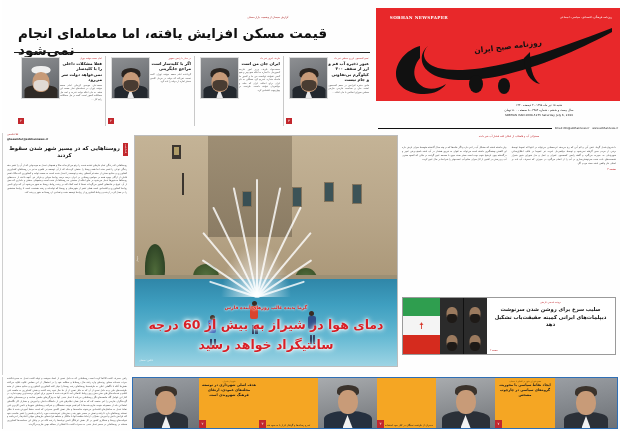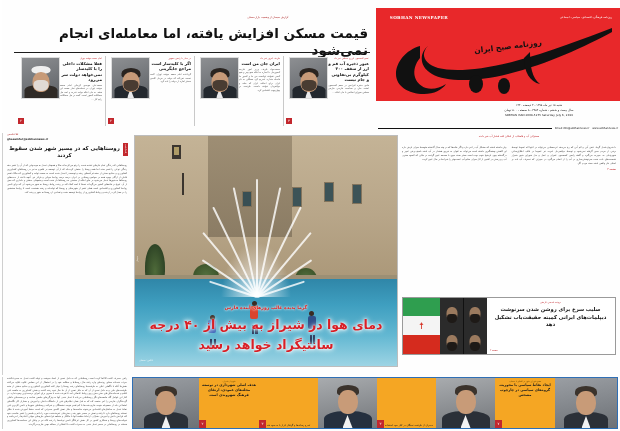--- a/index.html
+++ b/index.html
@@ -64,21 +64,21 @@
   .mast-web .wbar{flex:1;height:1.6px;background:#111;}
 
   
   .lead-kicker{
     position:absolute;right:262px;top:16px;width:180px;
     font-size:2.6px;color:#b02a2a;text-align:center;
   }
   .lead-head{
     position:absolute;right:252px;top:25px;width:350px;
     font-size:13.5px;font-weight:bold;color:#111;
-    text-align:right;line-height:1.25;letter-spacing:-.2px;
+    text-align:left;line-height:1.25;letter-spacing:-.2px;
   }
   .top-rule{
     position:absolute;right:250px;top:52px;width:356px;height:1.3px;background:#1d1d1d;
   }
 
   
   .strip{
     position:absolute;right:248px;top:56px;width:358px;height:70px;
     display:flex;flex-direction:row;gap:0;
   }
@@ -503,21 +503,21 @@
         <div class="k-body" style="background:#d9452e;"></div>
         <div><i class="k-leg"></i><i class="k-leg"></i></div>
       </div>
       <div class="kid" style="left:66%;bottom:8%;">
         <div class="k-head"></div>
         <div class="k-body" style="background:#2f4f8a;"></div>
         <div><i class="k-leg"></i><i class="k-leg"></i></div>
       </div>
 
       <div class="cap-kicker rtl">گرما پدیده غالب روزهای آینده فارس</div>
-      <div class="cap-main rtl">دمای هوا در شیراز به بیش از ۴۰ درجه سانتیگراد خواهد رسید</div>
+      <div class="cap-main rtl">دمای هوا در شیراز به بیش از 60 درجه سانتیگراد خواهد رسید</div>
 
       <div class="ph-credit">عکس: سبحان</div>
       <div class="ph-side">سبحان</div>
     </div>
 
     <div class="lead-col rtl">
       <div class="lead2-kicker">مسئولان آب و فاضلاب از امکان افت فشار آب خبر دادند</div>
       <div class="lead2-cols">
         <div class="c">با شروع فصل گرما، تنش آبی و کم آبی که رخ می‌دهد عرصه‌هایی می‌تواند در انتها که عموما توسط برخی از مردم جدی گرفته نمی‌شود و توسط دولتمردان عبرت نیز عموما در قالب اطلاع‌رسانی شهروندان به صورت می‌گیرد و گفته رئیس کمیسیون عمران و عمل و حل شورای شهر شیراز نشست‌های داده شده سرنوشتی‌سازی در آب را از انجام می‌گیرد در صورتی که نصیرف آب باید بر استان نیاز واقعی باشد بحث مردم اگر.</div>
         <div class="c">ولی داشته باشند که مشکل آب را نیز دارد و اگر خانه‌ها که در چند سال گذشته متوسط میزان بارش باره ای کاهش چشمگیری داشته است می‌تواند به عنوان به نیروی هشدار در آب باشد پاسخ برخی عبور و درگذشته چون بارشها خوب بوده است بستر بحث جوی با مقدمه عبور گرفت در حالی که کمبود مخزن آب زیرزمینی در کشور از کل میزان منابع آب عمده‌بهتر را شرایط بر حال عبور کرده.</div>

